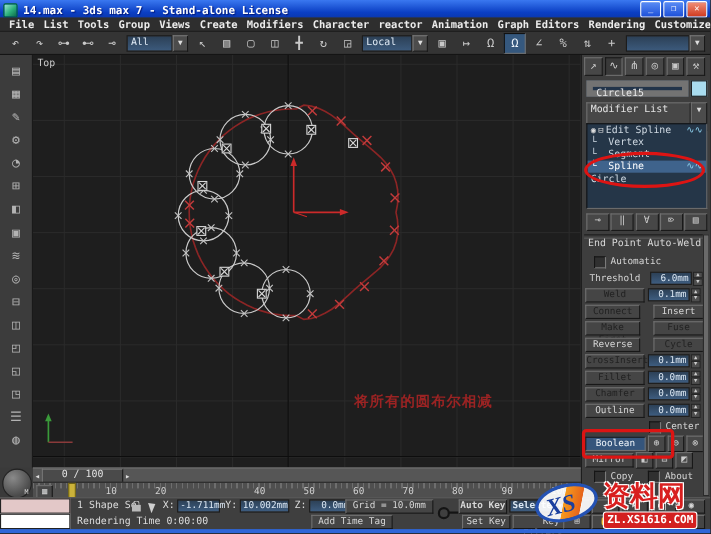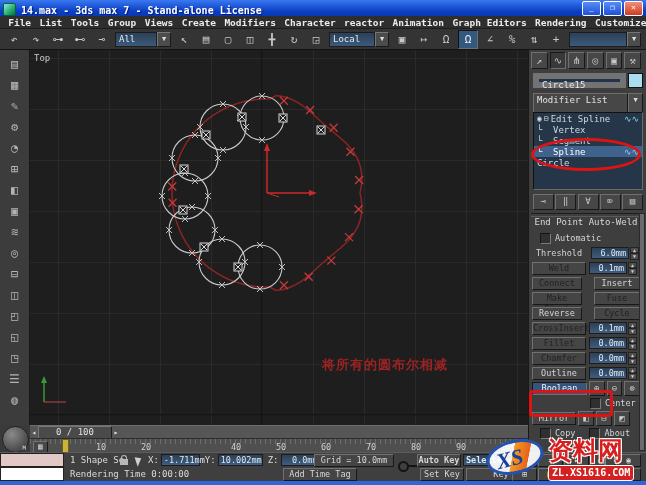--- a/index.html
+++ b/index.html
@@ -434,29 +434,29 @@
           </span>
         </div>
         <div class="ro-row">
           <button class="b3 w54">Outline</button>
           <span class="fld">0.0mm</span>
           <span class="spin">
             <b>▲</b>
             <b>▼</b>
           </span>
         </div>
+        <div class="ro-row" style="padding-left: 58px;">
+          <span class="chk"></span>
+          <span class="chklbl">Center</span>
+        </div>
         <div class="ro-row">
           <button class="b3 w56 sel">Boolean</button>
           <span class="opico">⊕</span>
           <span class="opico">⊖</span>
           <span class="opico">⊗</span>
-        </div>
-        <div class="ro-row" style="padding-left: 58px;">
-          <span class="chk"></span>
-          <span class="chklbl">Center</span>
         </div>
         <div class="ro-row">
           <button class="b3 w44">Mirror</button>
           <span class="opico">◧</span>
           <span class="opico">⊟</span>
           <span class="opico">◩</span>
         </div>
         <div class="ro-row" style="padding-left: 8px;">
           <span class="chk"></span>
           <span class="chklbl">Copy</span>

